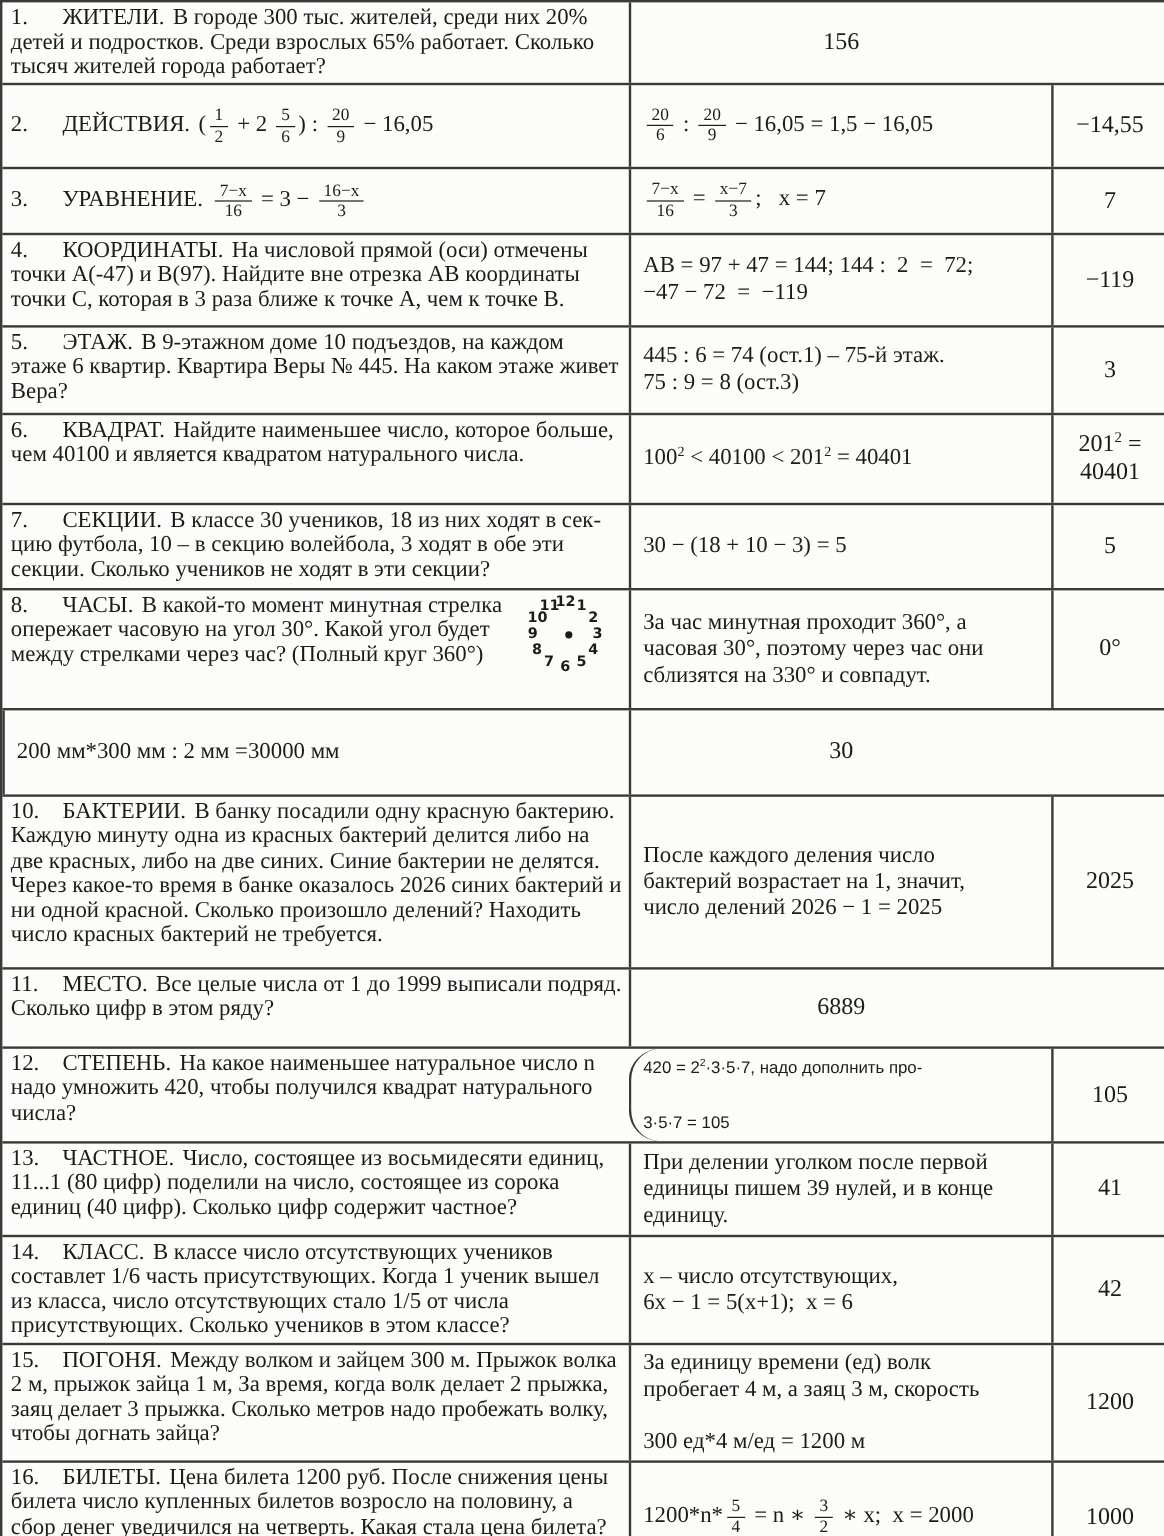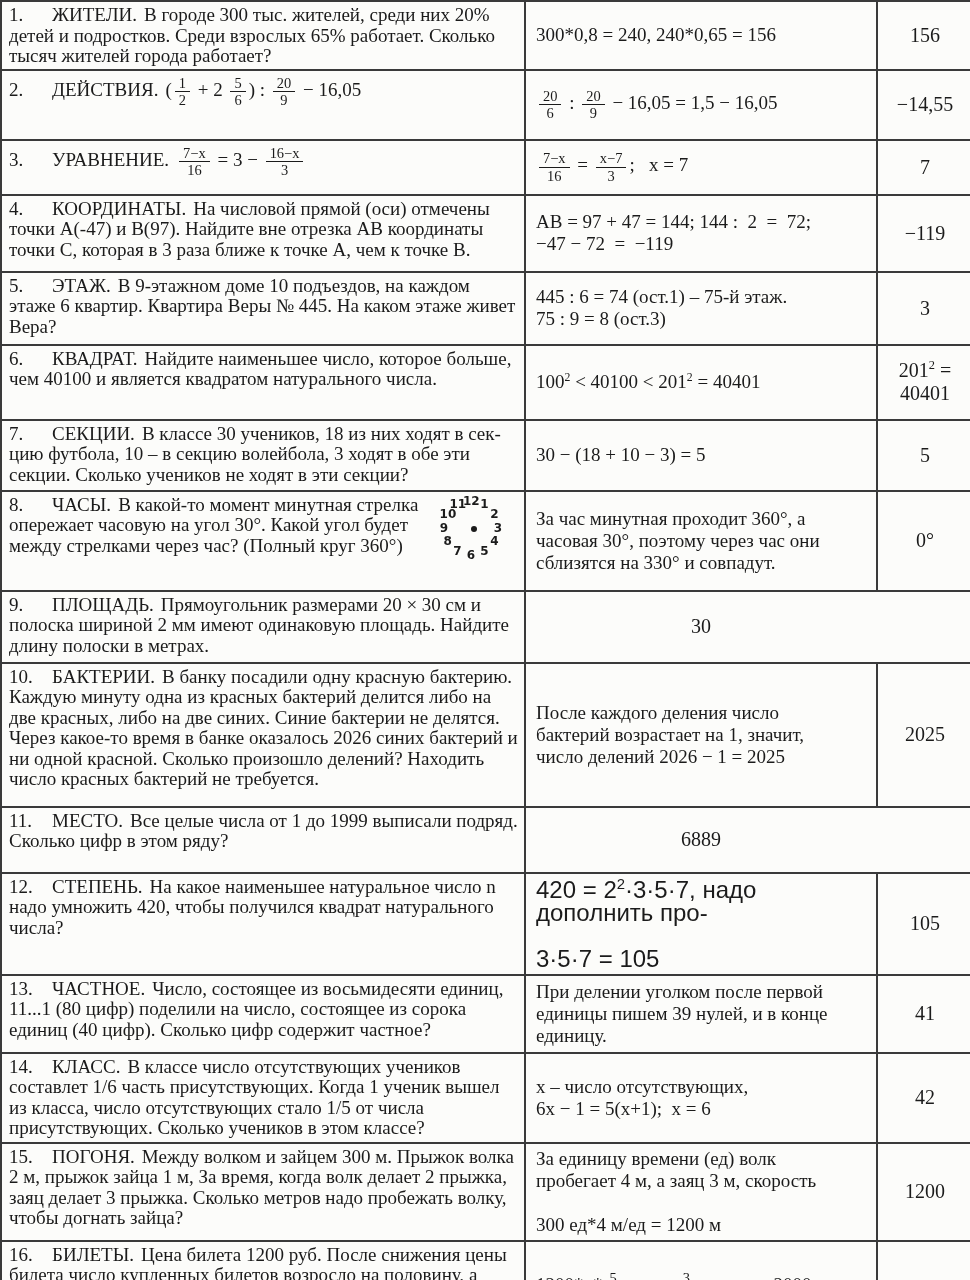--- a/index.html
+++ b/index.html
@@ -26,30 +26,30 @@
     box-sizing:border-box;
   }
   .cell{
     box-sizing:border-box;overflow:hidden;display:flex;
   }
   .problem{
     padding:3px 6px 2px 7px;
     font-size:19px;line-height:20.5px;
     align-items:flex-start;
   }
-  .problem.vcenter{border-radius:28px;}
+  .problem.vcenter{align-items:center;border-radius:28px;}
   .solution{
     border-left:2px solid var(--border);
     padding:4px 8px 4px 10px;
     font-size:19px;line-height:22px;
     align-items:center;
   }
   .solution.sans{
     font-family:"Liberation Sans","DejaVu Sans",sans-serif;
-    font-size:24px;line-height:23px;
+    font-size:14px;line-height:23px;border-radius:26px;
   }
   .answer{
     border-left:2px solid var(--border);
     font-size:20px;line-height:23px;
     align-items:center;justify-content:center;text-align:center;
     padding:2px 4px;
   }
   .wrap{width:100%;white-space:pre-wrap;}
   .answer .wrap{width:auto;}
   .num{display:inline-block;min-width:43px;}
@@ -77,23 +77,20 @@
 </style>
 </head>
 <body>
 
 <div class="page">
   <div class="tbl">
       <div class="row" style="min-height: 68px;">
         <div class="cell problem">
           <span class="wrap"><span class="num">1.</span><span class="ttl">ЖИТЕЛИ.</span><span>В городе 300 тыс. жителей, среди них 20% детей и подростков. Среди взрослых 65% работает. Сколько тысяч жителей города работает?</span></span>
         </div>
-        <div class="cell solution">
-          <span class="wrap"><span>300*0,8 = 240, 240*0,65 = 156</span></span>
-        </div>
         <div class="cell answer">
           <span class="wrap"><span>156</span></span>
         </div>
       </div>
       <div class="row" style="min-height: 70px;">
         <div class="cell problem vcenter">
           <span class="wrap"><span class="num">2.</span><span class="ttl">ДЕЙСТВИЯ.</span><span>(</span><span class="fr"><span class="fn">1</span><span class="fd">2</span></span><span> + 2 </span><span class="fr"><span class="fn">5</span><span class="fd">6</span></span><span>) : </span><span class="fr"><span class="fn">20</span><span class="fd">9</span></span><span> − 16,05</span></span>
         </div>
         <div class="cell solution">
           <span class="wrap"><span class="fr"><span class="fn">20</span><span class="fd">6</span></span><span> : </span><span class="fr"><span class="fn">20</span><span class="fd">9</span></span><span> − 16,05 = 1,5 − 16,05</span></span>
@@ -162,22 +159,22 @@
           <span class="wrap"><span class="clock"><span class="cn" style="left: 31px; top: -1px;">12</span><span class="cn" style="left: 44.5px; top: 2.61731px;">1</span><span class="cn" style="left: 54.3827px; top: 12.5px;">2</span><span class="cn" style="left: 58px; top: 26px;">3</span><span class="cn" style="left: 54.3827px; top: 39.5px;">4</span><span class="cn" style="left: 44.5px; top: 49.3827px;">5</span><span class="cn" style="left: 31px; top: 53px;">6</span><span class="cn" style="left: 17.5px; top: 49.3827px;">7</span><span class="cn" style="left: 7.61731px; top: 39.5px;">8</span><span class="cn" style="left: 4px; top: 26px;">9</span><span class="cn" style="left: 7.61731px; top: 12.5px;">10</span><span class="cn" style="left: 17.5px; top: 2.61731px;">11</span><span class="cdot"></span></span><span class="num">8.</span><span class="ttl">ЧАСЫ.</span><span>В какой-то момент минутная стрелка опережает часовую на угол 30°. Какой угол будет между стрелками через час? (Полный круг 360°)</span></span>
         </div>
         <div class="cell solution">
           <span class="wrap"><span>За час минутная проходит 360°, а</span><br><span>часовая 30°, поэтому через час они</span><br><span>сблизятся на 330° и совпадут.</span></span>
         </div>
         <div class="cell answer">
           <span class="wrap"><span>0°</span></span>
         </div>
       </div>
       <div class="row" style="min-height: 72px;">
-        <div class="cell problem">
-          <span class="wrap"><span class="num">9.</span><span class="ttl">ПЛОЩАДЬ.</span><span>Прямоугольник размерами 20 × 30 см и полоска шириной 2 мм имеют одинаковую площадь. Найдите длину полоски в метрах.</span></span>
+        <div class="cell solution">
+          <span class="wrap"><span>200 мм*300 мм : 2 мм =30000 мм</span></span>
         </div>
         <div class="cell answer">
           <span class="wrap"><span>30</span></span>
         </div>
       </div>
       <div class="row" style="min-height: 144px;">
         <div class="cell problem">
           <span class="wrap"><span class="num">10.</span><span class="ttl">БАКТЕРИИ.</span><span>В банку посадили одну красную бактерию. Каждую минуту одна из красных бактерий делится либо на две красных, либо на две синих. Синие бактерии не делятся. Через какое-то время в банке оказалось 2026 синих бактерий и ни одной красной. Сколько произошло делений? Находить число красных бактерий не требуется.</span></span>
         </div>
         <div class="cell solution">

